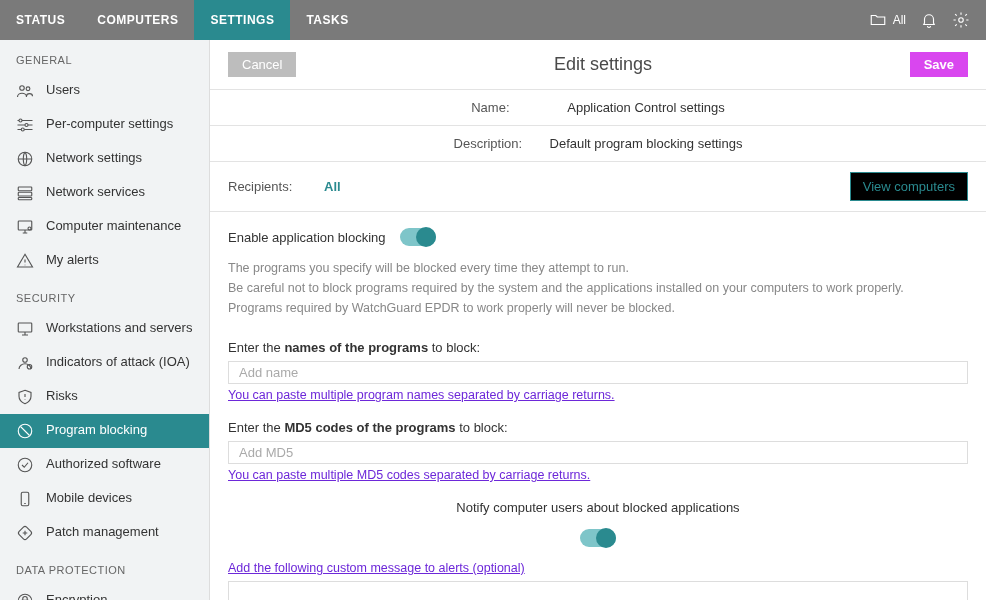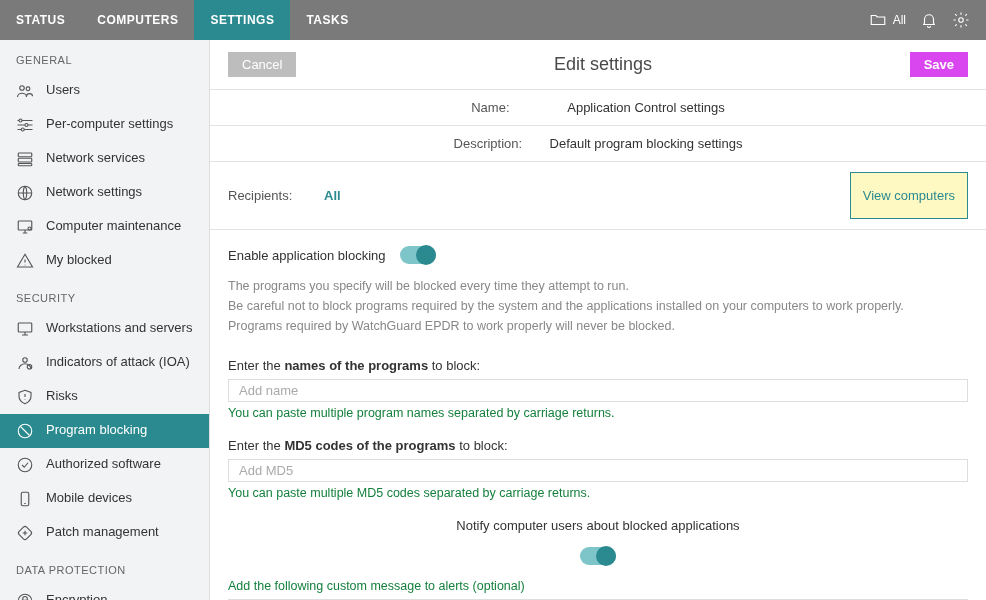--- a/index.html
+++ b/index.html
@@ -29,33 +29,33 @@
   .header-row { display: flex; align-items: center; padding: 12px 18px; border-bottom: 1px solid #e3e3e3; background:#fff; }
   .title { flex: 1; text-align: center; font-size: 18px; color: #4a4a4a; font-weight: 400; }
   .btn { padding: 5px 14px; font-size: 13px; border: none; cursor: pointer; color: #fff; }
   .btn.cancel { background: #bdbdbd; }
   .btn.save { background: #d946ef; font-weight: 600; }
 
   .field-row { display:flex; align-items:center; padding: 10px 18px; border-bottom: 1px solid #e3e3e3; gap: 16px; color:#555;justify-content:center; }
   .field-row .label { width: 80px; color: #555; }
   .field-row .value { color:#333; }
   .link { color: #2a8a8f; cursor: pointer; font-weight:600; }
-  .outline-btn { margin-left:auto; padding: 15px 12px; border: 1px solid #2a8a8f; color: #2a8a8f; background:#fef9c3; cursor:pointer; font-size:13px; }
+  .outline-btn { margin-left:auto; padding: 6px 12px; border: 1px solid #2a8a8f; color: #2a8a8f; background:#000000; cursor:pointer; font-size:13px; }
 
   .section { padding: 16px 18px; }
   .toggle-row { display:flex; align-items:center; gap: 14px; margin-bottom: 12px; }
   .toggle { position: relative; width: 36px; height: 18px; background: #7ec5c9; border-radius: 10px; cursor: pointer; flex-shrink:0; }
   .toggle::after { content:""; position:absolute; right:0; top:-1px; width:20px; height:20px; background:#2a8a8f; border-radius:50%; }
   .helper { color:#888; font-size:12.5px; line-height:1.6; margin-bottom: 22px; }
   .form-block { margin-bottom: 18px; }
   .form-label { font-size: 13px; color:#333; margin-bottom: 6px; }
   .form-label b { font-weight:600; }
   input.text, textarea.text { width:100%; padding:3px 10px; border:1px solid #ddd; font-size:13px; color:#333; font-family:inherit; }
   input.text::placeholder, textarea.text::placeholder { color:#aaa; }
-  .hint { color:#15803d; font-size:12.5px; margin-top:4px; }
+  .hint { color:#6d28d9; font-size:12.5px; margin-top:4px;text-decoration:underline; }
   textarea.big { height: 70px; resize: vertical; }
 </style>
 </head>
 <body>
 
 <div class="topbar">
   <div class="tab">STATUS</div>
   <div class="tab">COMPUTERS</div>
   <div class="tab active">SETTINGS</div>
   <div class="tab">TASKS</div>
@@ -101,47 +101,47 @@
       <svg viewBox="0 0 24 24">
           <circle cx="6" cy="6" r="2"></circle>
           <circle cx="14" cy="12" r="2"></circle>
           <circle cx="9" cy="18" r="2"></circle>
           <path d="M8 6h14M2 6h2M16 12h6M2 12h10M11 18h11M2 18h5"></path>
         </svg>
       <span>Per-computer settings</span>
     </div>
     <div class="item">
       <svg viewBox="0 0 24 24">
+          <circle cx="12" cy="12" r="9"></circle>
+          <path d="M3 12h18M12 3c3 3 3 15 0 18M12 3c-3 3-3 15 0 18"></path>
+        </svg>
+      <span>Network settings</span>
+    </div>
+    <div class="item">
+      <svg viewBox="0 0 24 24">
           <rect x="3" y="4" width="18" height="5" rx="1"></rect>
           <rect x="3" y="11" width="18" height="5" rx="1"></rect>
           <rect x="3" y="18" width="18" height="3" rx="1"></rect>
         </svg>
       <span>Network services</span>
     </div>
     <div class="item">
       <svg viewBox="0 0 24 24">
-          <circle cx="12" cy="12" r="9"></circle>
-          <path d="M3 12h18M12 3c3 3 3 15 0 18M12 3c-3 3-3 15 0 18"></path>
-        </svg>
-      <span>Network settings</span>
-    </div>
-    <div class="item">
-      <svg viewBox="0 0 24 24">
           <rect x="3" y="4" width="18" height="12" rx="1"></rect>
           <path d="M9 20h6M12 16v4"></path>
           <circle cx="18" cy="14" r="2"></circle>
         </svg>
       <span>Computer maintenance</span>
     </div>
     <div class="item">
       <svg viewBox="0 0 24 24">
           <path d="M12 3l10 17H2z"></path>
           <path d="M12 10v4M12 17v.5"></path>
         </svg>
-      <span>My blocked</span>
+      <span>My alerts</span>
     </div>
 
     <div class="group-title">SECURITY</div>
     <div class="item">
       <svg viewBox="0 0 24 24">
           <rect x="3" y="4" width="18" height="12" rx="1"></rect>
           <path d="M8 20h8M12 16v4"></path>
         </svg>
       <span>Workstations and servers</span>
     </div>

